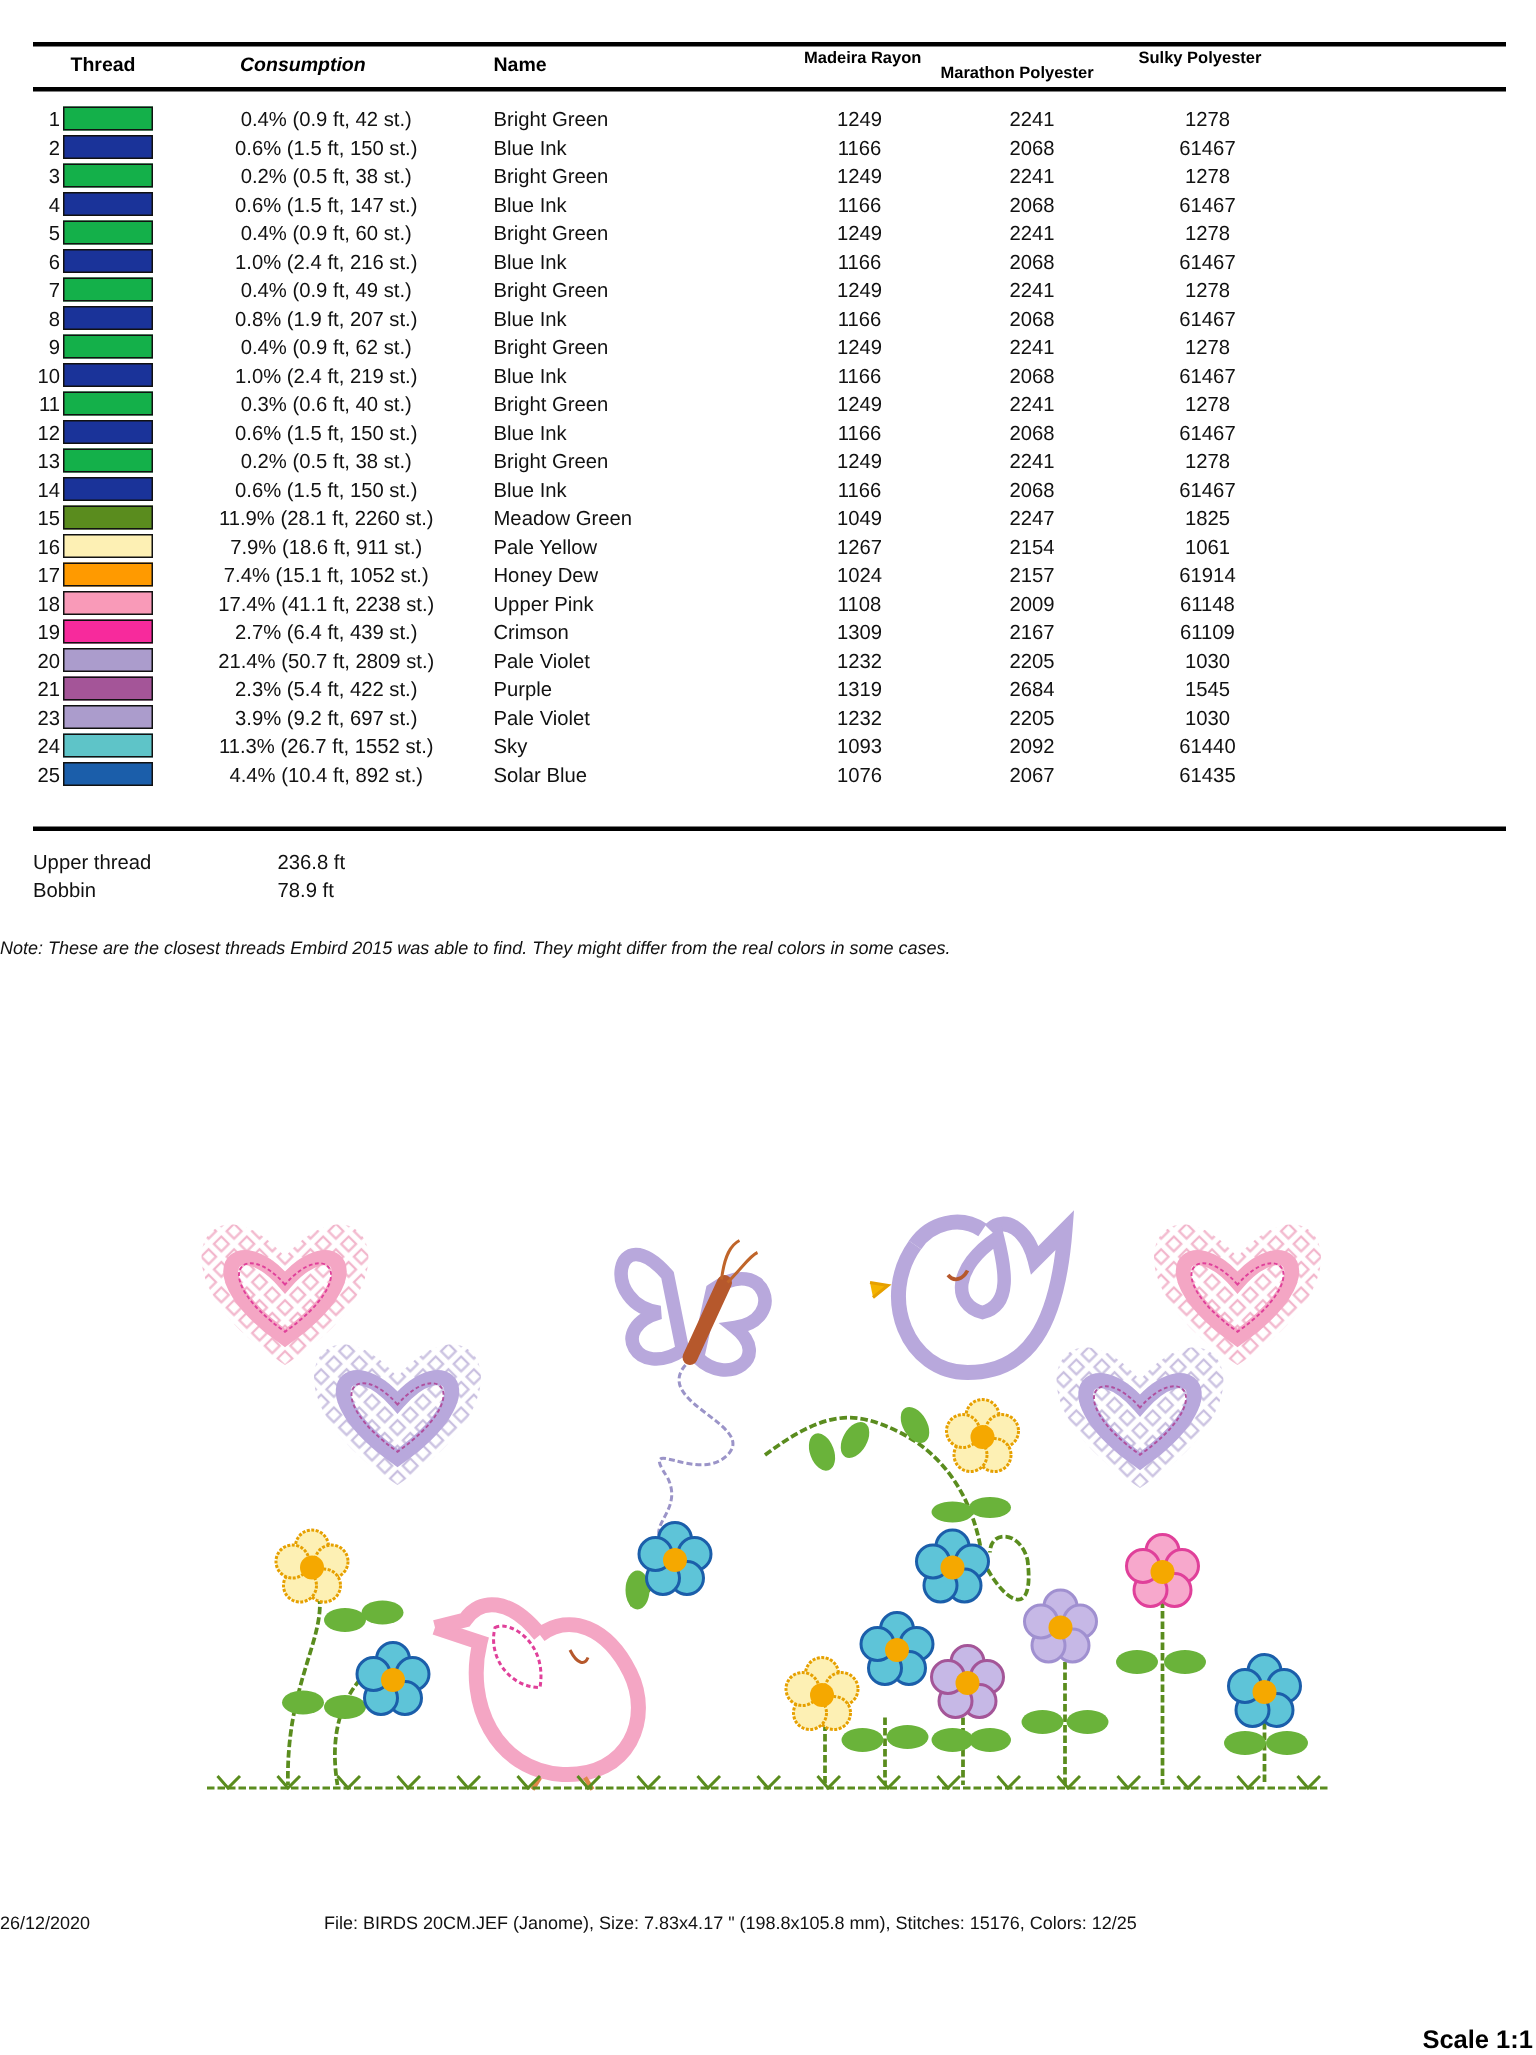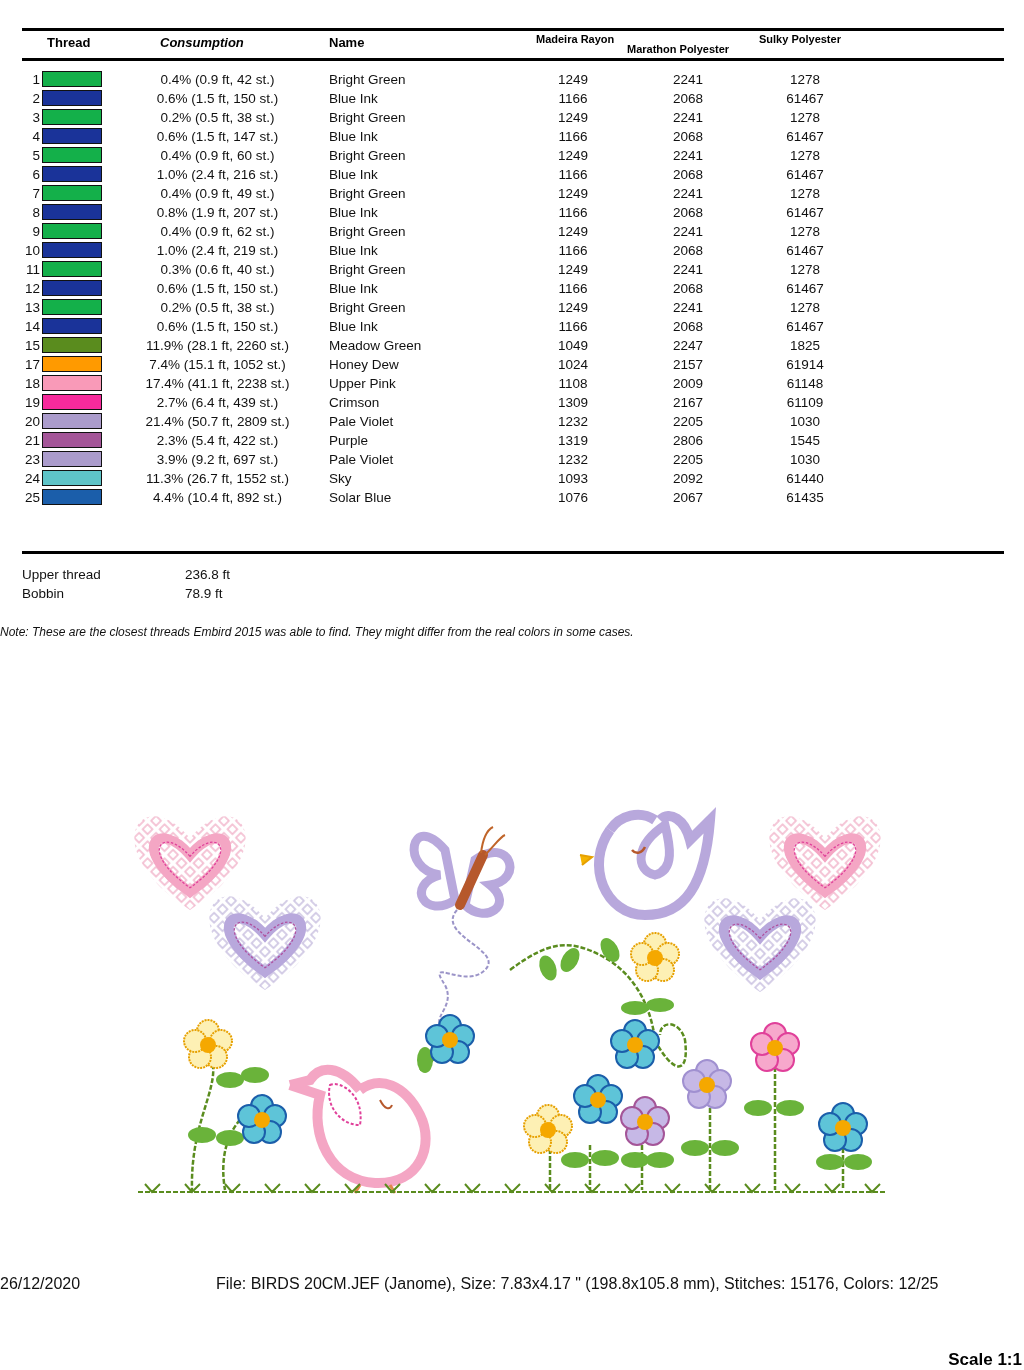--- a/index.html
+++ b/index.html
@@ -14,21 +14,21 @@
   .row .num { left: 0; width: 40px; text-align: right; }
   .row .sw { position: absolute; left: 42px; top: 1px; width: 60px; height: 16px;
              border: 1px solid #111; box-sizing: border-box; }
   .row .cons { left: 130px; width: 175px; text-align: center; }
   .row .name { left: 329px; }
   .row .mad { left: 533px; width: 80px; text-align: center; }
   .row .mar { left: 648px; width: 80px; text-align: center; }
   .row .sul { left: 765px; width: 80px; text-align: center; }
   .sum { position: absolute; font-size: 13.5px; color: #111; }
   .note { position: absolute; left: 0; top: 625px; font-size: 12px; color: #111; font-style: italic; }
-  .footer { position: absolute; top: 1275px; font-size: 16px; color: #111; }
+  .footer { position: absolute; top: 1275px; font-size: 12px; color: #111; }
   .scale { position: absolute; top: 1350px; right: 2px; font-size: 17px; font-weight: bold; color: #000; }
   #preview { position: absolute; left: 130px; top: 790px; width: 760px; height: 410px; }
 </style>
 </head>
 <body>
 
 <div class="rule" style="top:28px;"></div>
 <div class="hdr" style="left:47px; top:35px;">Thread</div>
 <div class="hdr" style="left:160px; top:35px;font-style:italic;">Consumption</div>
 <div class="hdr" style="left:329px; top:35px;">Name</div>
@@ -167,20 +167,29 @@
     <div class="row">
       <div class="sw" style="background: rgb(90, 140, 30);"></div>
       <span class="num">15</span>
       <span class="cons">11.9% (28.1 ft, 2260 st.)</span>
       <span class="name">Meadow Green</span>
       <span class="mad">1049</span>
       <span class="mar">2247</span>
       <span class="sul">1825</span>
     </div>
     <div class="row">
+      <div class="sw" style="background: rgb(253, 240, 180);"></div>
+      <span class="num">16</span>
+      <span class="cons">7.9% (18.6 ft, 911 st.)</span>
+      <span class="name">Pale Yellow</span>
+      <span class="mad">1267</span>
+      <span class="mar">2154</span>
+      <span class="sul">1061</span>
+    </div>
+    <div class="row">
       <div class="sw" style="background: rgb(255, 154, 0);"></div>
       <span class="num">17</span>
       <span class="cons">7.4% (15.1 ft, 1052 st.)</span>
       <span class="name">Honey Dew</span>
       <span class="mad">1024</span>
       <span class="mar">2157</span>
       <span class="sul">61914</span>
     </div>
     <div class="row">
       <div class="sw" style="background: rgb(249, 154, 184);"></div>
@@ -208,21 +217,21 @@
       <span class="mad">1232</span>
       <span class="mar">2205</span>
       <span class="sul">1030</span>
     </div>
     <div class="row">
       <div class="sw" style="background: rgb(164, 85, 152);"></div>
       <span class="num">21</span>
       <span class="cons">2.3% (5.4 ft, 422 st.)</span>
       <span class="name">Purple</span>
       <span class="mad">1319</span>
-      <span class="mar">2806</span>
+      <span class="mar">2684</span>
       <span class="sul">1545</span>
     </div>
     <div class="row">
       <div class="sw" style="background: rgb(171, 156, 204);"></div>
       <span class="num">23</span>
       <span class="cons">3.9% (9.2 ft, 697 st.)</span>
       <span class="name">Pale Violet</span>
       <span class="mad">1232</span>
       <span class="mar">2205</span>
       <span class="sul">1030</span>

